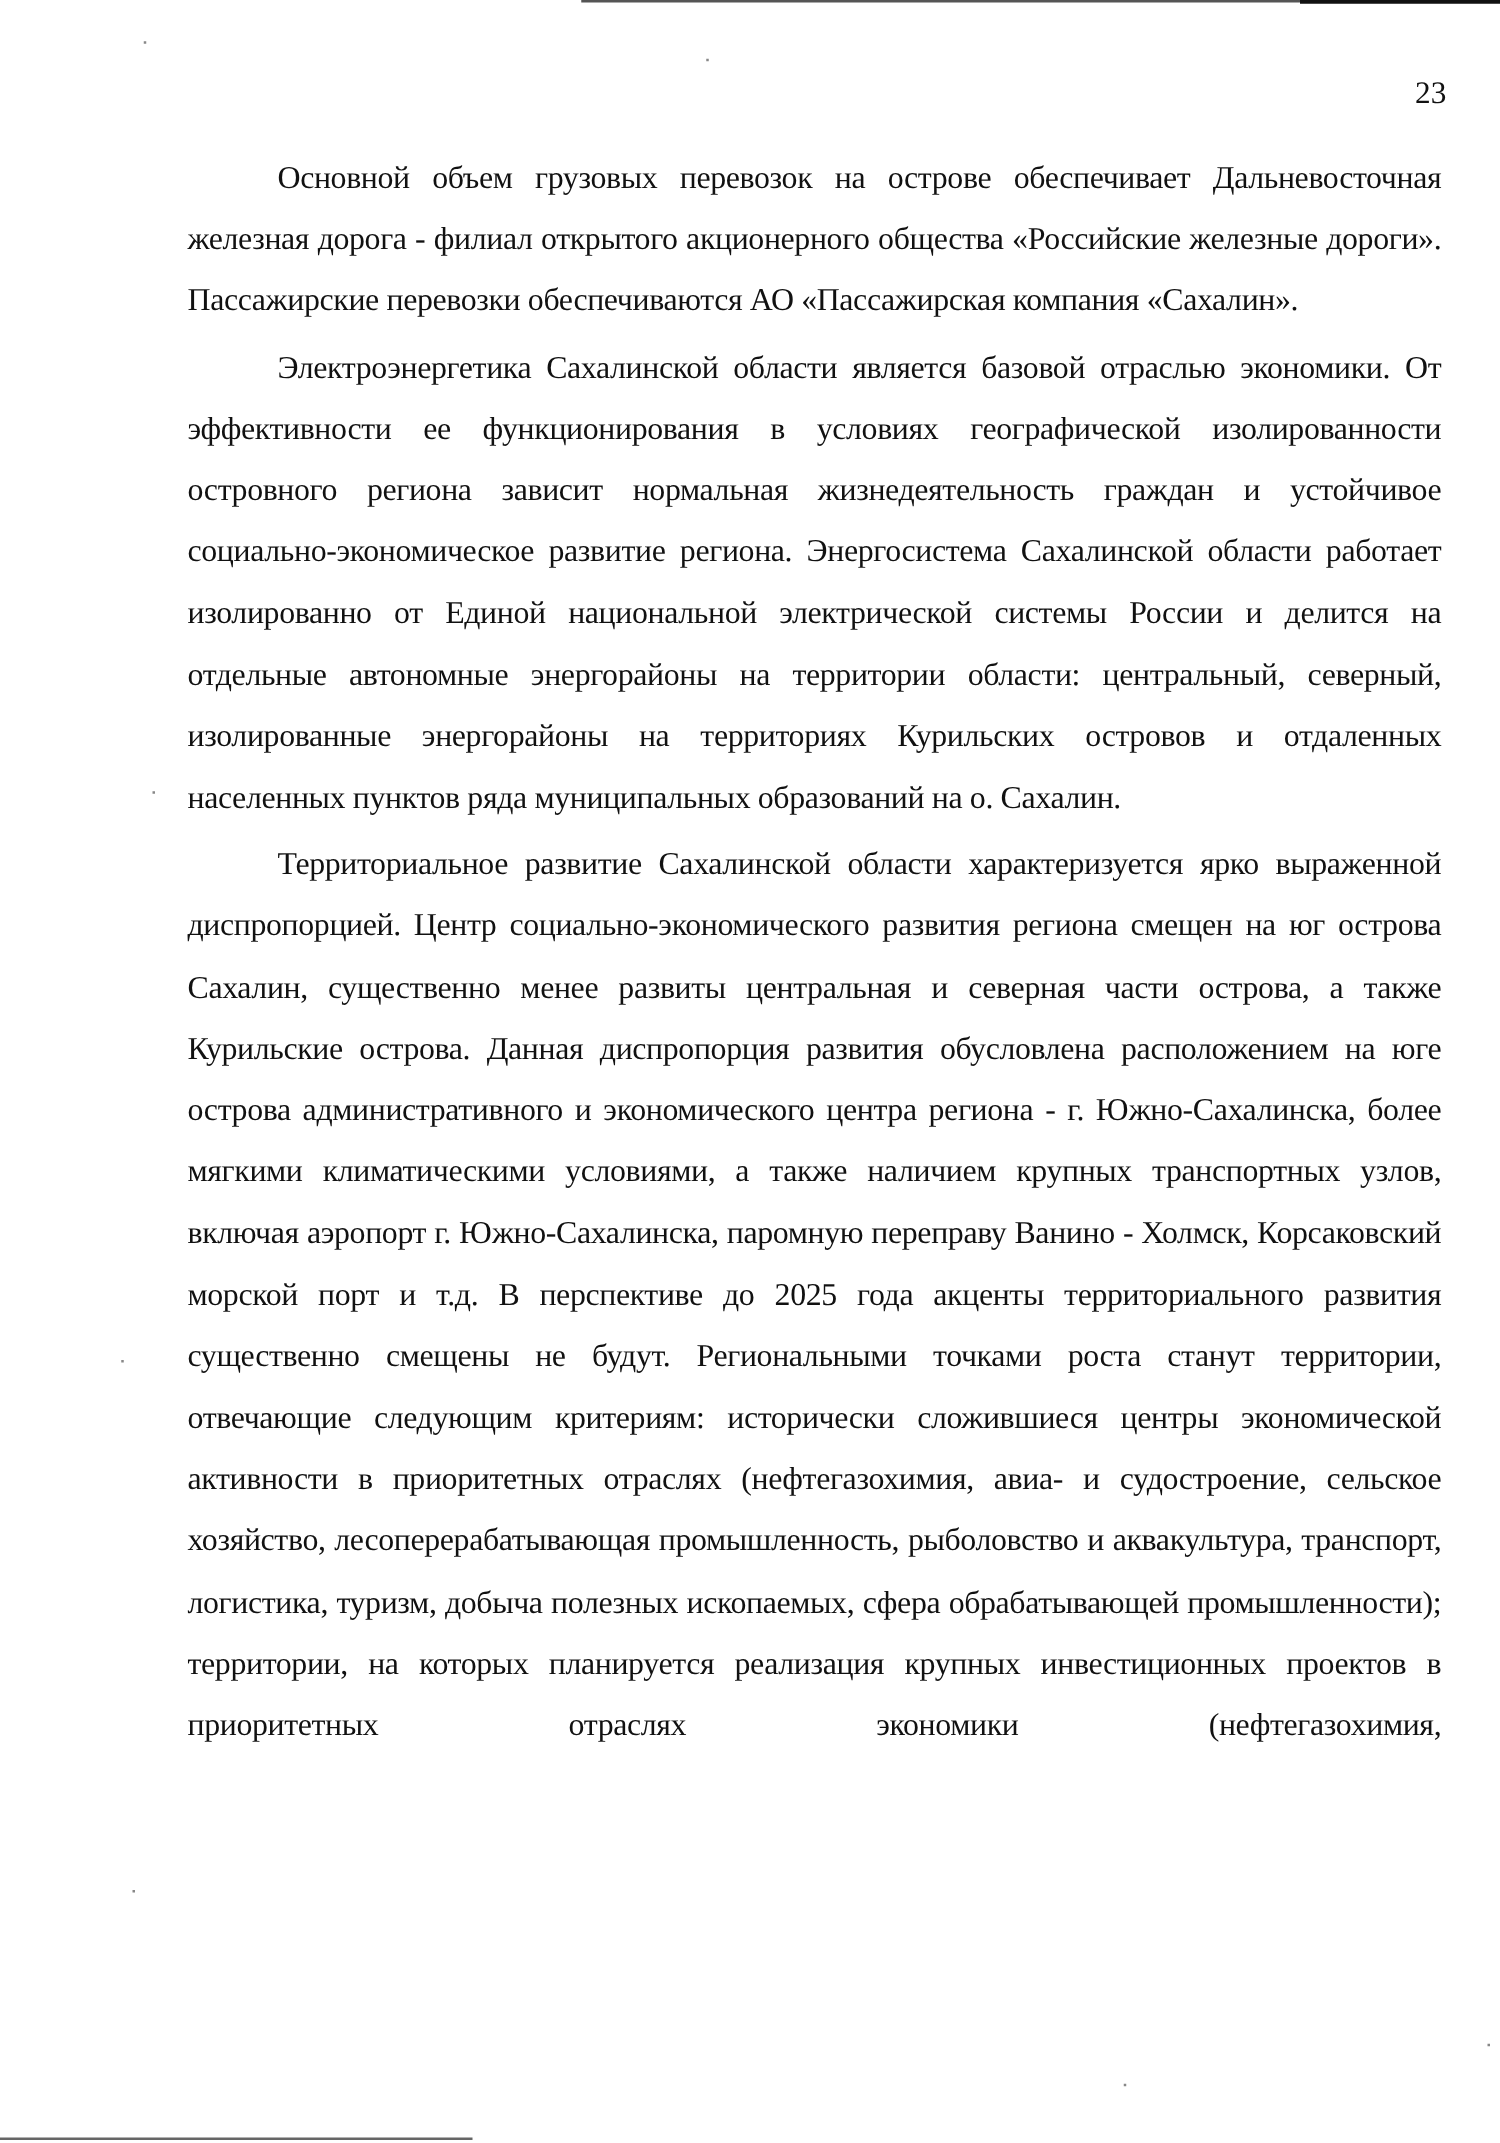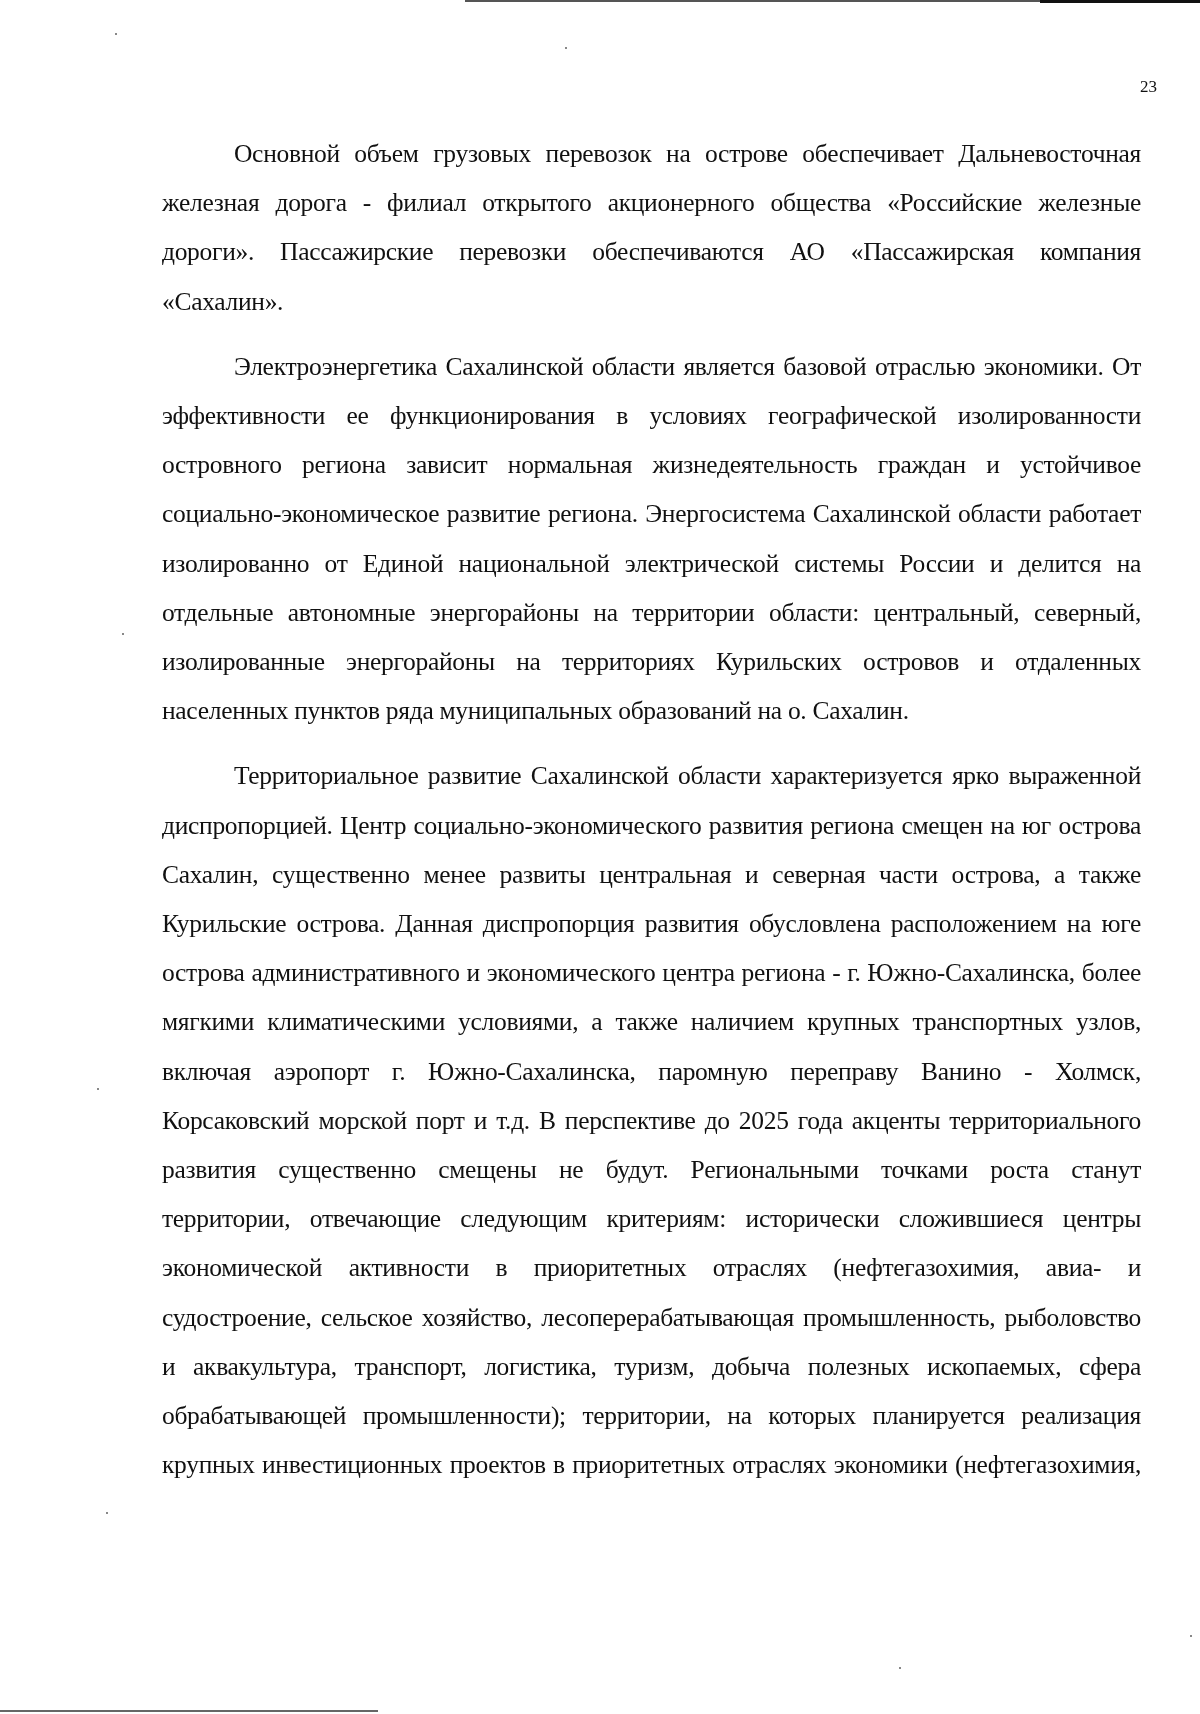--- a/index.html
+++ b/index.html
@@ -40,33 +40,33 @@
       background: #666;
     }
     .speck {
       position: absolute;
       width: 2px;
       height: 2px;
       background: #888;
     }
     .page-number {
       position: absolute;
-      top: 72px;
+      top: 60px;
       right: 43px;
-      font-size: 17px;
+      font-size: 25px;
       line-height: 30px;
     }
     .content {
       position: absolute;
       top: 113px;
       left: 146px;
       width: 1011px;
     }
     .para {
-      margin: 16px;
+      margin: 4px;
       font-size: 25.5px;
       line-height: 49.2px;
       text-align: justify;
       text-indent: 72px;
       transform-origin: left top;
       letter-spacing: -0.3px;
     }
     .para.last-continues {
       text-align-last: justify;
     }

